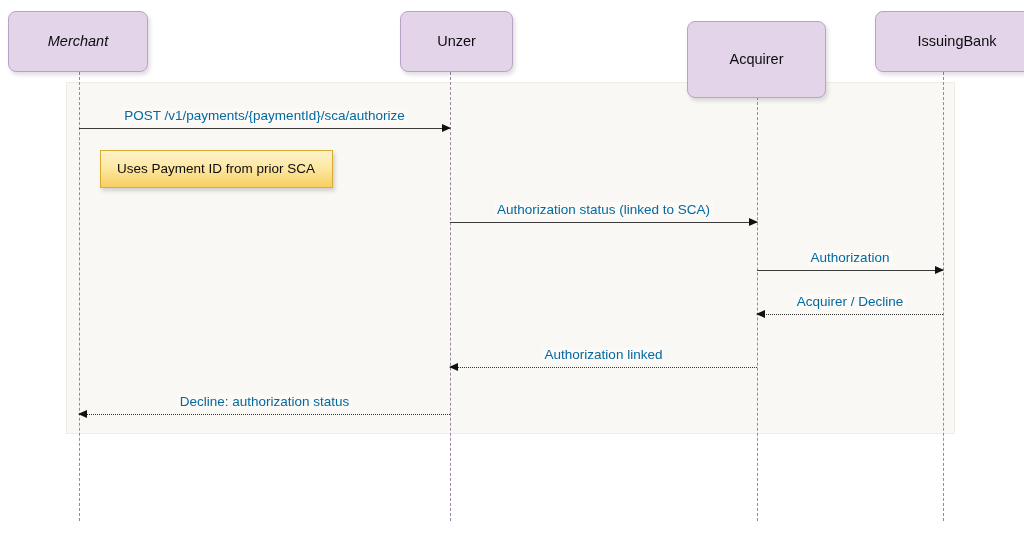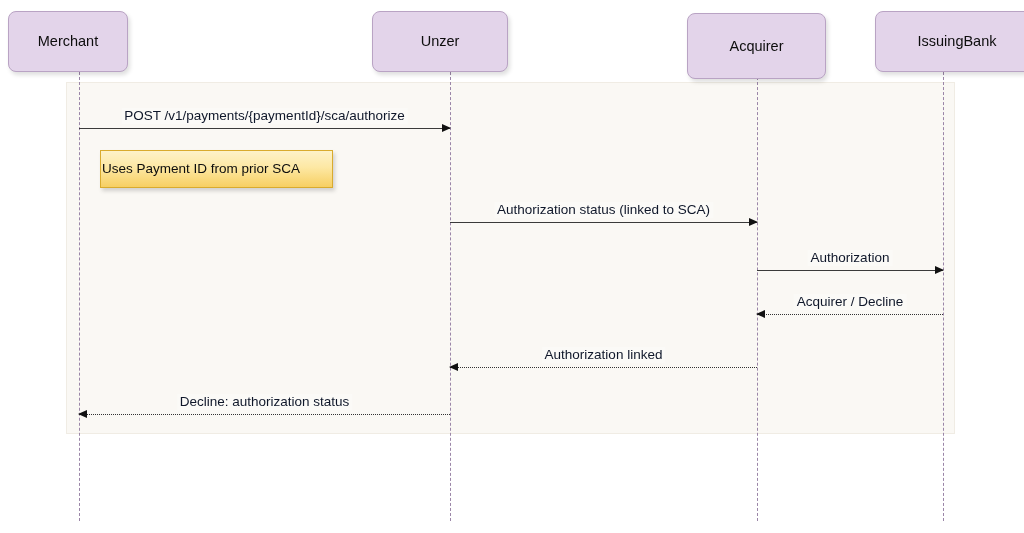--- a/index.html
+++ b/index.html
@@ -80,36 +80,36 @@
   .msg.to-left .head {
     left: -1px;
     border-right: 9px solid #111111;
   }
   .msg .label {
     position: absolute;
     bottom: 4px;
     left: 50%;
     transform: translateX(-50%);
     font-size: 13.5px;
-    color: #0f172a;
+    color: #0369a1;
     white-space: nowrap;
     background: #fbfaf7;
     padding: 0 3px;
     line-height: 1.15;
   }
   
   .note {
     position: absolute;
     background: linear-gradient(180deg, #fdf2c9 0%, #fde8a4 45%, #f7cf62 100%);
     border: 1px solid #d9ab2e;
     box-shadow: 2px 3px 4px rgba(0,0,0,0.16);
     display: flex;
     align-items: center;
     box-sizing: border-box;
-    padding-left: 1px;
+    padding-left: 16px;
   }
   .note-label {
     font-size: 13.5px;
     color: #0d0d0d;
     white-space: nowrap;
     line-height: 1.15;
   }
 </style>
 </head>
 <body>
@@ -119,27 +119,27 @@
   <div class="bg-panel" style="left: 66px; top: 82px; width: 889px; height: 352px; background: rgb(250, 248, 244);"></div>
 
   <div id="lifelines">
       <div class="lifeline" style="left: 79px; top: 72px; height: 449px; border-left-color: rgb(155, 134, 168);"></div>
       <div class="lifeline" style="left: 450px; top: 72px; height: 449px; border-left-color: rgb(155, 134, 168);"></div>
       <div class="lifeline" style="left: 757px; top: 72px; height: 449px; border-left-color: rgb(155, 134, 168);"></div>
       <div class="lifeline" style="left: 943px; top: 72px; height: 449px; border-left-color: rgb(155, 134, 168);"></div>
     </div>
 
   <div id="participants">
-      <div class="participant" style="left: 8px; top: 11px; width: 120px; height: 61px; background: rgb(227, 212, 234); border-color: rgb(185, 163, 196);">
+      <div class="participant" style="left: 8px; top: 11px; width: 140px; height: 61px; background: rgb(227, 212, 234); border-color: rgb(185, 163, 196); font-style: italic;">
         <span class="participant-label">Merchant</span>
       </div>
-      <div class="participant" style="left: 372px; top: 11px; width: 136px; height: 61px; background: rgb(227, 212, 234); border-color: rgb(185, 163, 196);">
+      <div class="participant" style="left: 400px; top: 11px; width: 113px; height: 61px; background: rgb(227, 212, 234); border-color: rgb(185, 163, 196);">
         <span class="participant-label">Unzer</span>
       </div>
-      <div class="participant" style="left: 687px; top: 13px; width: 139px; height: 66px; background: rgb(227, 212, 234); border-color: rgb(185, 163, 196);">
+      <div class="participant" style="left: 687px; top: 21px; width: 139px; height: 77px; background: rgb(227, 212, 234); border-color: rgb(185, 163, 196);">
         <span class="participant-label">Acquirer</span>
       </div>
       <div class="participant" style="left: 875px; top: 11px; width: 164px; height: 61px; background: rgb(227, 212, 234); border-color: rgb(185, 163, 196);">
         <span class="participant-label">IssuingBank</span>
       </div>
     </div>
 
   <div id="messages">
       <div class="msg to-right" style="left: 79px; top: 128px; width: 371px;">
         <div class="line"></div>

